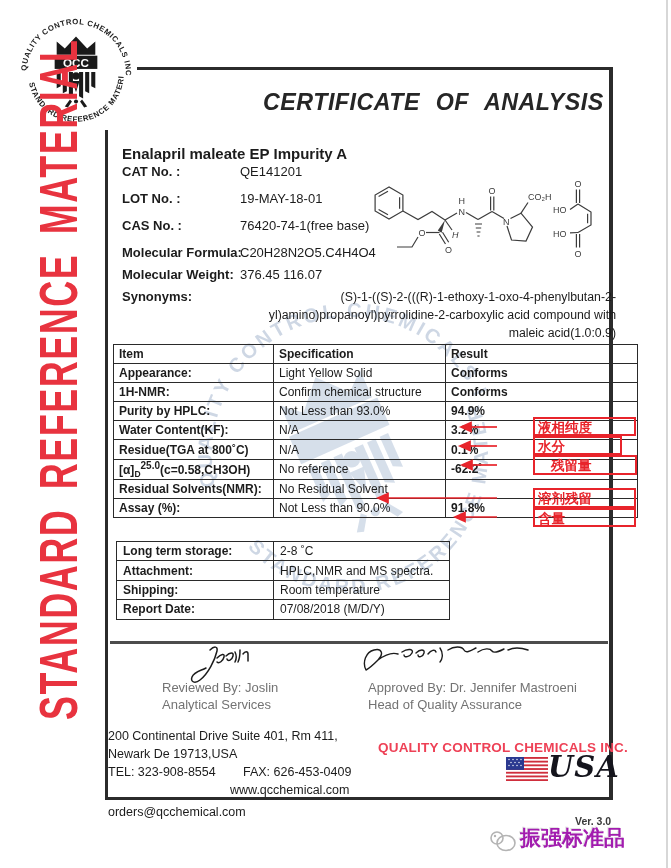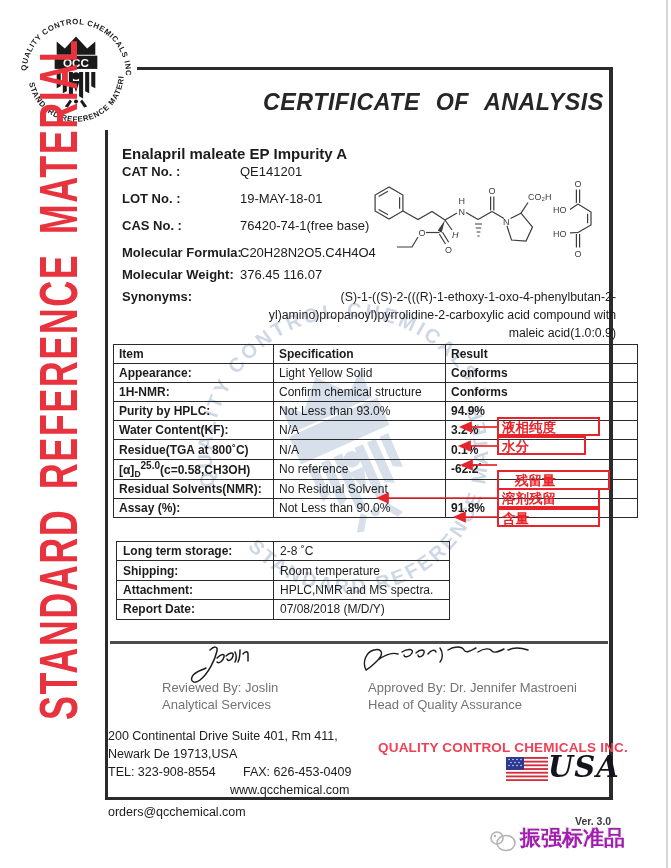--- a/index.html
+++ b/index.html
@@ -33,21 +33,21 @@
   .c-item{font-weight:bold;}
   .c-res{font-weight:bold;}
   sub{font-size:8.5px;} sup{font-size:10px;}
   
   .store{left:116px;top:541px;width:307px;font-size:12px;}
   .store td{border:1.5px solid #2a2a2a;padding:0 6px;height:18.4px;vertical-align:middle;white-space:nowrap;}
   .store td.c-item{font-weight:bold;}
   
   .anno{border:2px solid #e8242b;color:#e8242b;font-size:13.5px;line-height:17px;
         padding-left:3px;box-sizing:border-box;font-weight:bold;background:transparent;
-        font-family:"DejaVu Sans",sans-serif;}
+        font-family:"DejaVu Sans",sans-serif;margin-left:36px;}
   
   .divider{left:110px;top:641px;width:498px;height:2.5px;background:#4c4c4c;}
   .sig-line{font-size:13px;color:#737373;}
   
   .foot{font-size:12.5px;}
   .company{left:378px;top:740px;font-size:13.5px;font-weight:bold;color:#ee4156;letter-spacing:.2px;}
   .usa{left:548px;top:750px;font-size:29px;font-weight:bold;font-style:italic;
        font-family:"DejaVu Serif","Liberation Serif",serif;color:#14141c;letter-spacing:1px;}
   .ver{left:575px;top:815px;font-size:10.5px;font-weight:bold;color:#3a3a3a;}
   .wm-br{left:520px;top:824px;font-size:21px;font-weight:bold;color:#a21caf;
@@ -217,21 +217,21 @@
   <tr>
     <td class="c-item">Assay (%):</td>
     <td>Not Less than 90.0%</td>
     <td class="c-res">91.8%</td>
   </tr>
 </tbody>
   </table>
 
 <div class="abs anno" style="left:497px;top:417px;width:103px;height:19px;">液相纯度</div>
 <div class="abs anno" style="left:497px;top:436px;width:89px;height:19px;">水分</div>
-<div class="abs anno" style="left:497px;top:470px;width:113px;height:20px;padding-left:16px;">残留量</div>
+<div class="abs anno" style="left:497px;top:455px;width:104px;height:20px;padding-left:16px;">残留量</div>
 <div class="abs anno" style="left:497px;top:488px;width:103px;height:20px;">溶剂残留</div>
 <div class="abs anno" style="left:497px;top:508px;width:103px;height:19px;">含量</div>
 
 <svg class="abs" style="left:0;top:0;pointer-events:none;" width="671" height="868">
   <g stroke="#e8242b" stroke-width="1.7" fill="#e8242b">
     <line x1="497" y1="427" x2="469" y2="427"></line>
       <polygon points="461,427 471,422.5 471,431.5"></polygon>
     <line x1="497" y1="446" x2="468" y2="446"></line>
       <polygon points="460,446 470,441.5 470,450.5"></polygon>
     <line x1="497" y1="465" x2="470" y2="465"></line>
@@ -243,26 +243,26 @@
   </g>
 </svg>
 
 <table class="abs store">
   <tbody>
       <tr>
     <td class="c-item" style="width:144px">Long term storage:</td>
     <td style="width:163px">2-8 ˚C</td>
   </tr>
   <tr>
+    <td class="c-item">Attachment:</td>
+    <td>HPLC,NMR and MS spectra.</td>
+  </tr>
+  <tr>
     <td class="c-item">Shipping:</td>
     <td>Room temperature</td>
-  </tr>
-  <tr>
-    <td class="c-item">Attachment:</td>
-    <td>HPLC,NMR and MS spectra.</td>
   </tr>
   <tr>
     <td class="c-item">Report Date:</td>
     <td>07/08/2018 (M/D/Y)</td>
   </tr>
 </tbody>
   </table>
 
 <div class="abs divider"></div>
 

